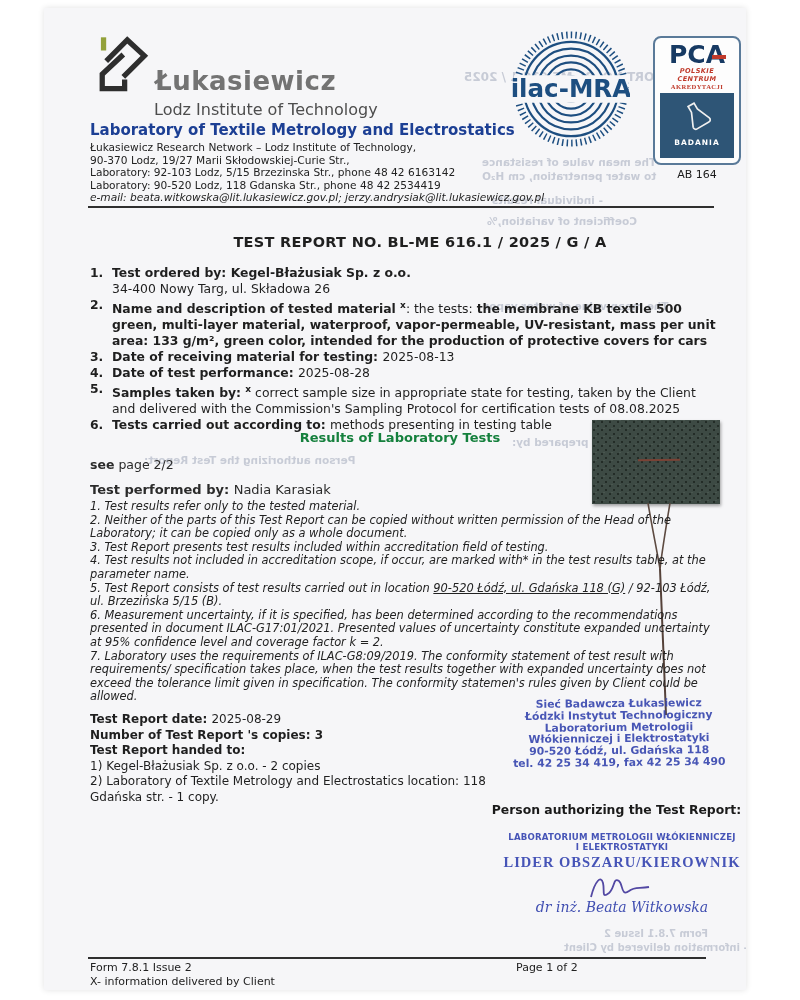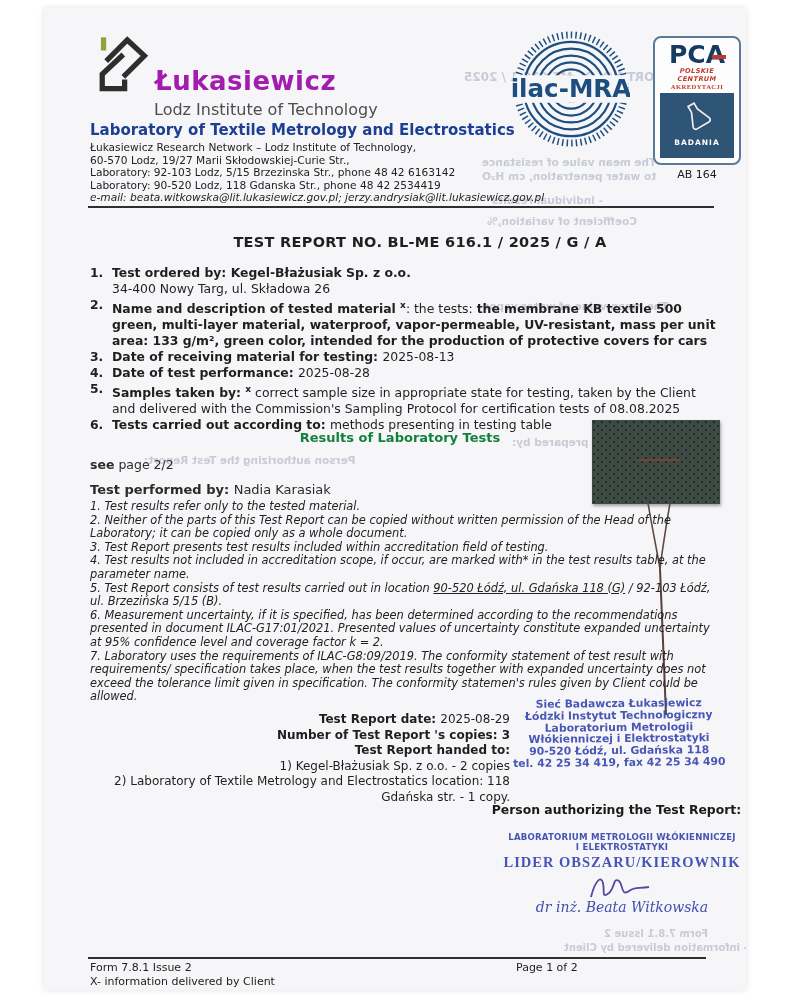--- a/index.html
+++ b/index.html
@@ -2,21 +2,21 @@
 <html><head>
 <meta charset="utf-8">
 <style>
   html,body{margin:0;padding:0;width:800px;height:1000px;background:#ffffff;
     font-family:"DejaVu Sans","Liberation Sans",sans-serif;color:#2b2b2b;}
   .page{position:absolute;left:44px;top:8px;width:702px;height:982px;
     background:#f6f6f8;box-shadow:0 0 6px rgba(0,0,0,.12);overflow:hidden;}
   .abs{position:absolute;}
 
   
-  .brand-name{font-size:26px;font-weight:bold;color:#a21caf;letter-spacing:.5px;}
+  .brand-name{font-size:26px;font-weight:bold;color:#737373;letter-spacing:.5px;}
   .brand-sub{font-size:16px;color:#4d4d4d;}
   .lab-title{font-size:15px;font-weight:bold;color:#1c3f94;}
   .addr{font-size:10.6px;line-height:12.6px;color:#222;}
   .addr .em{font-style:italic;}
   .hr{height:2px;background:#2f2f2f;}
   .ab164{font-size:11px;color:#1c1c1c;text-align:center;}
 
   
   .doc-title{font-size:14.5px;font-weight:bold;text-align:center;letter-spacing:.3px;color:#1f1f1f;}
   .items{font-size:12.4px;line-height:16px;color:#1f1f1f;width:628px;}
@@ -26,21 +26,21 @@
   sup{font-size:9px;font-weight:bold;}
 
   .sec-head{font-size:13px;font-weight:bold;text-align:center;color:#15803d;}
   .seeline{font-size:12.5px;}
   .performed{font-size:13px;}
 
   .notes{font-size:11.4px;line-height:13.6px;font-style:italic;color:#222;width:632px;}
   .notes p{margin:0;}
   .notes .u{text-decoration:underline;}
 
-  .meta{font-size:12px;line-height:15.6px;color:#1f1f1f;text-align:right;}
+  .meta{font-size:12px;line-height:15.6px;color:#1f1f1f;}
 
   .stamp1{color:#3a49b0;font-weight:bold;font-size:10.8px;line-height:11.8px;
     text-align:center;transform:rotate(-.6deg);opacity:.92;}
   .auth{font-size:12.4px;font-weight:bold;text-align:center;color:#1a1a1a;}
   .stamp2{color:#3d4cb4;text-align:center;opacity:.95;}
   .stamp2 .s-l1{font-size:8.6px;font-weight:bold;letter-spacing:.2px;}
   .stamp2 .s-l3{font-family:"Liberation Serif","DejaVu Serif",serif;font-size:14.5px;
     font-weight:bold;letter-spacing:1px;margin-top:2px;}
   .stamp2 .signer{font-family:"DejaVu Serif","Liberation Serif",serif;font-style:italic;
     font-size:14px;color:#3746ae;}
@@ -120,21 +120,21 @@
         </svg>
         <div style="font-size:7.5px;font-weight:bold;color:#ffffff;letter-spacing:1px;">BADANIA</div>
       </div>
     </div>
     <div class="ab164" style="margin-top:3px;">AB 164</div>
   </div>
 
   <div class="abs lab-title" style="left:46px;top:113px;">Laboratory of Textile Metrology and Electrostatics</div>
   <div class="abs addr" style="left:46px;top:133px;width:560px;">
     <div>Łukasiewicz Research Network – Lodz Institute of Technology,</div>
-    <div>60-570 Lodz, 19/27 Marii Skłodowskiej-Curie Str.,</div>
+    <div>90-370 Lodz, 19/27 Marii Skłodowskiej-Curie Str.,</div>
     <div>Laboratory: 92-103 Lodz, 5/15 Brzezinska Str., phone 48 42 6163142</div>
     <div>Laboratory: 90-520  Lodz, 118 Gdanska Str., phone 48 42 2534419</div>
     <div class="em">e-mail:  beata.witkowska@lit.lukasiewicz.gov.pl;  jerzy.andrysiak@lit.lukasiewicz.gov.pl</div>
   </div>
   <div class="abs hr" style="left:44px;top:198px;width:626px;"></div>
 
   <div class="abs doc-title" style="left:46px;top:226px;width:660px;">TEST REPORT NO.  BL-ME 616.1 / 2025 / G / A</div>
 
   <div class="abs items" style="left:46px;top:257px;">
     <div class="item">

